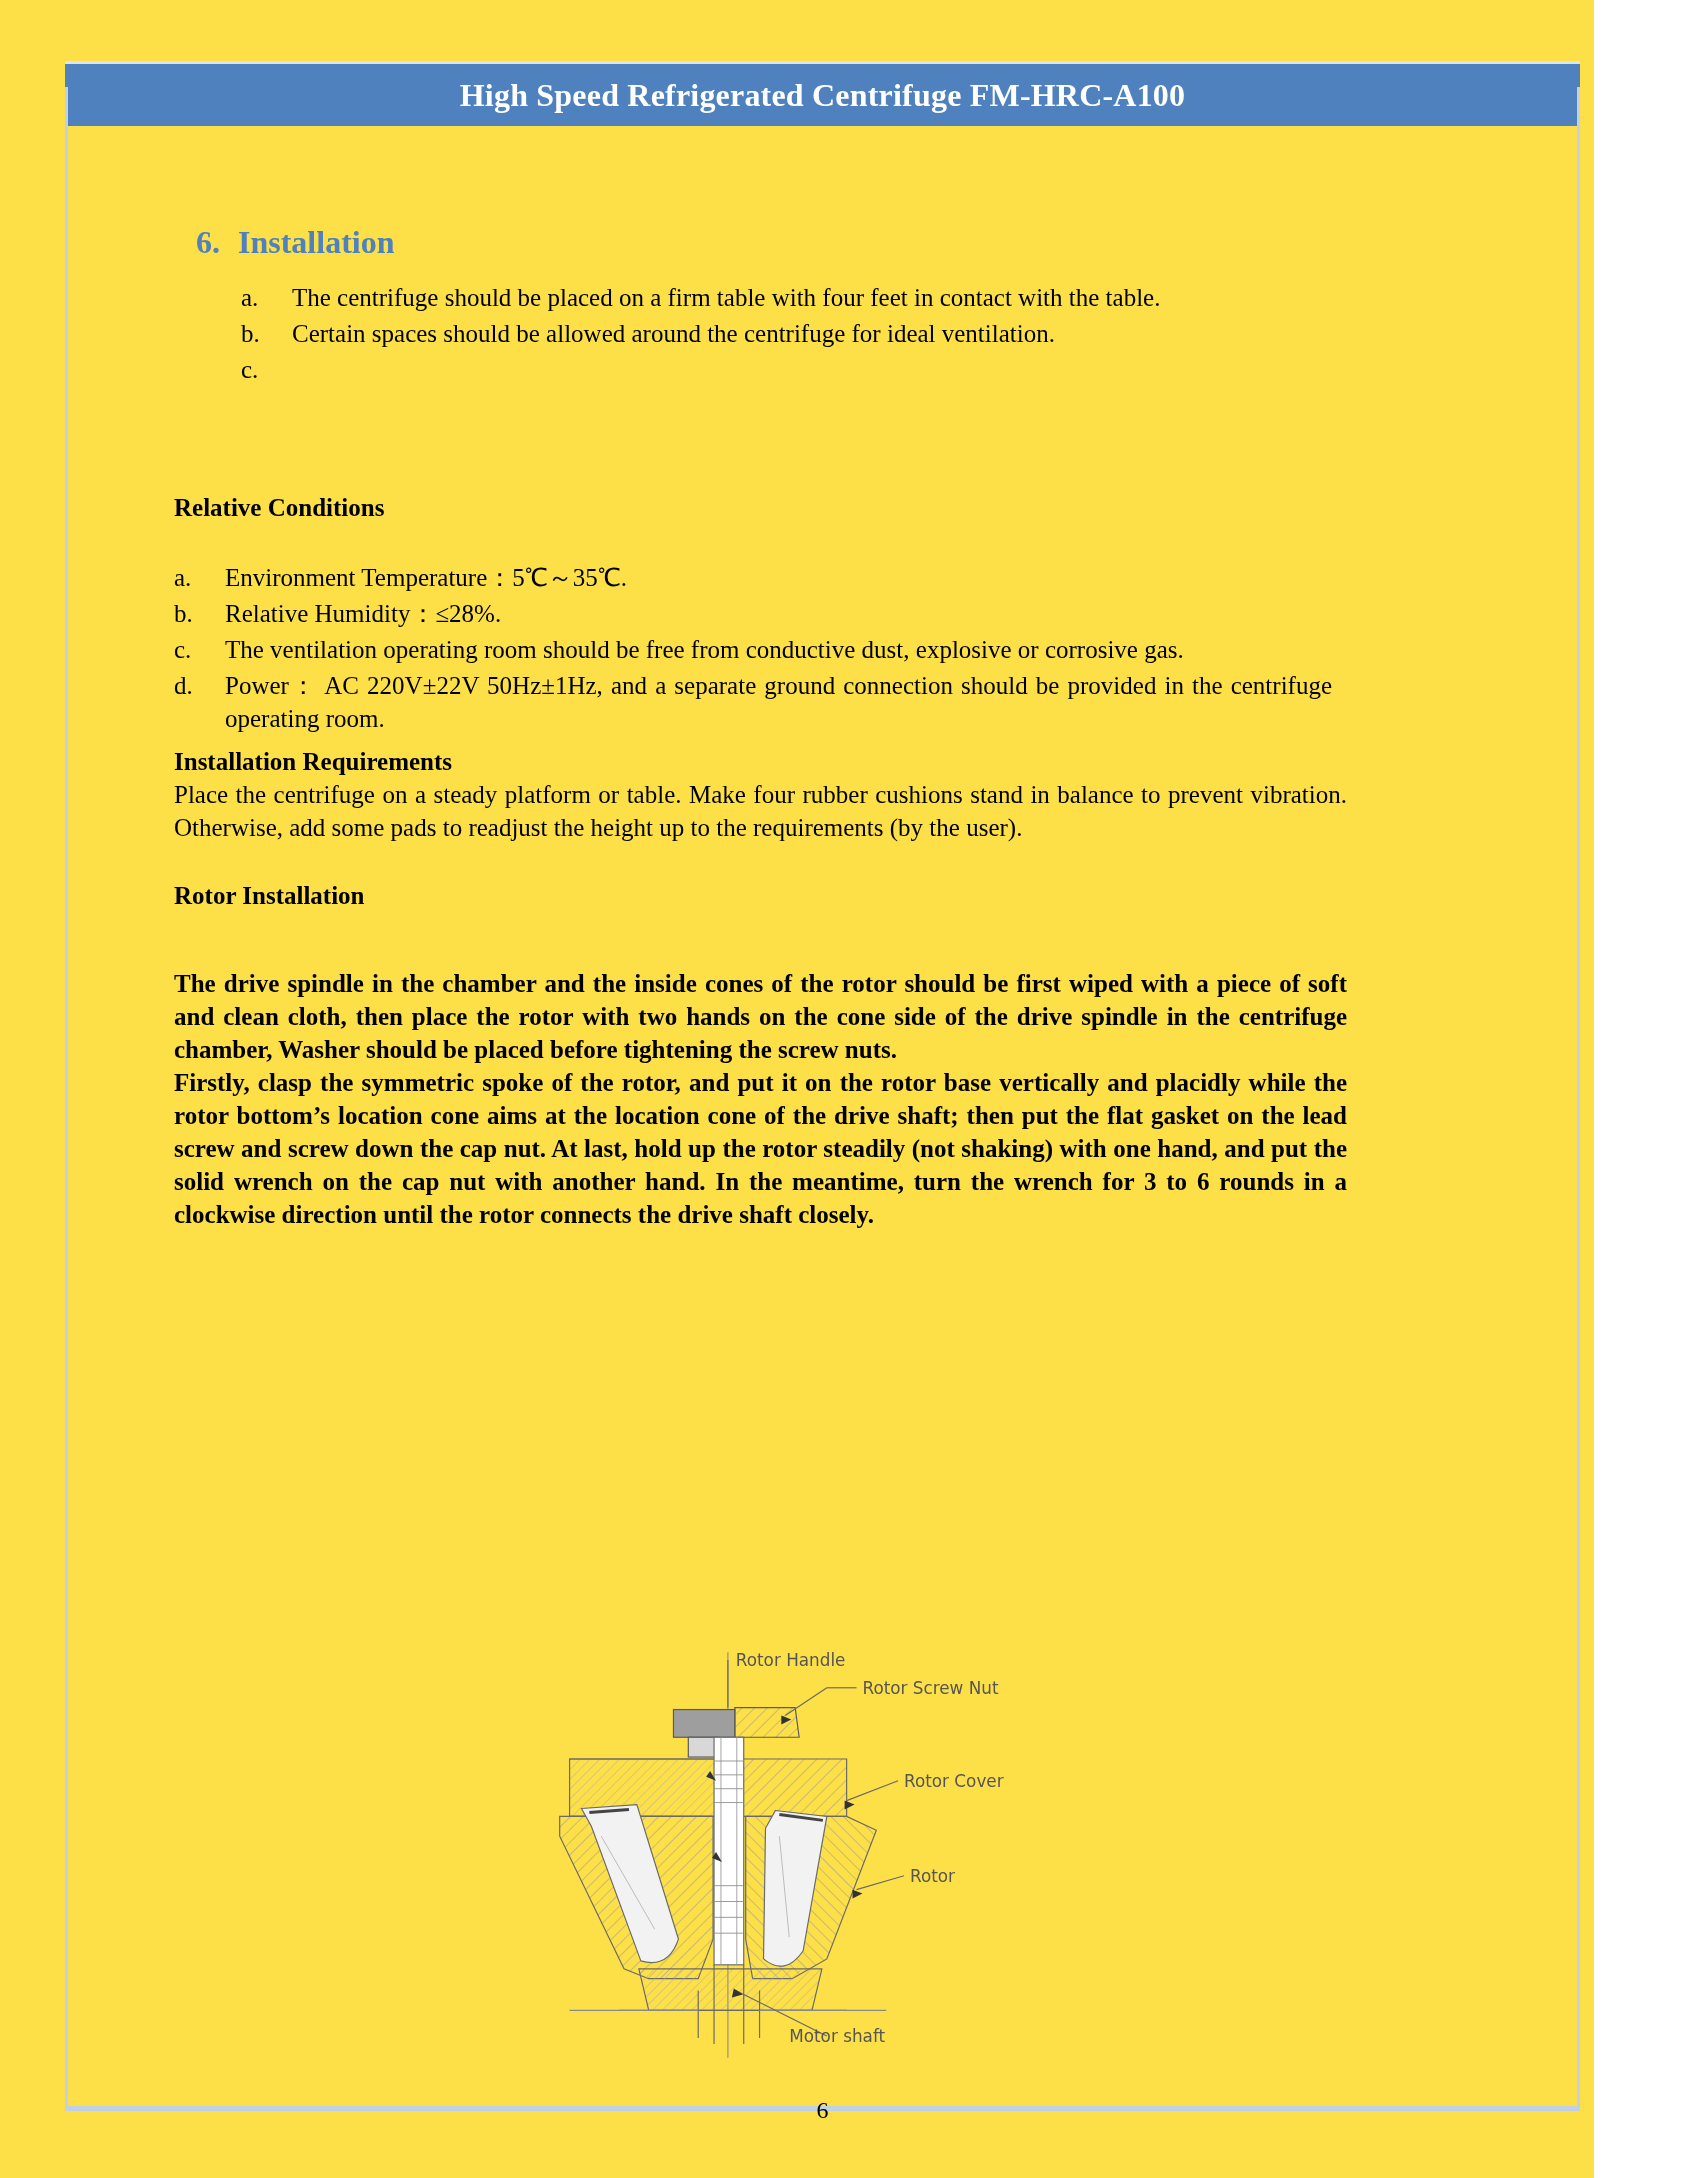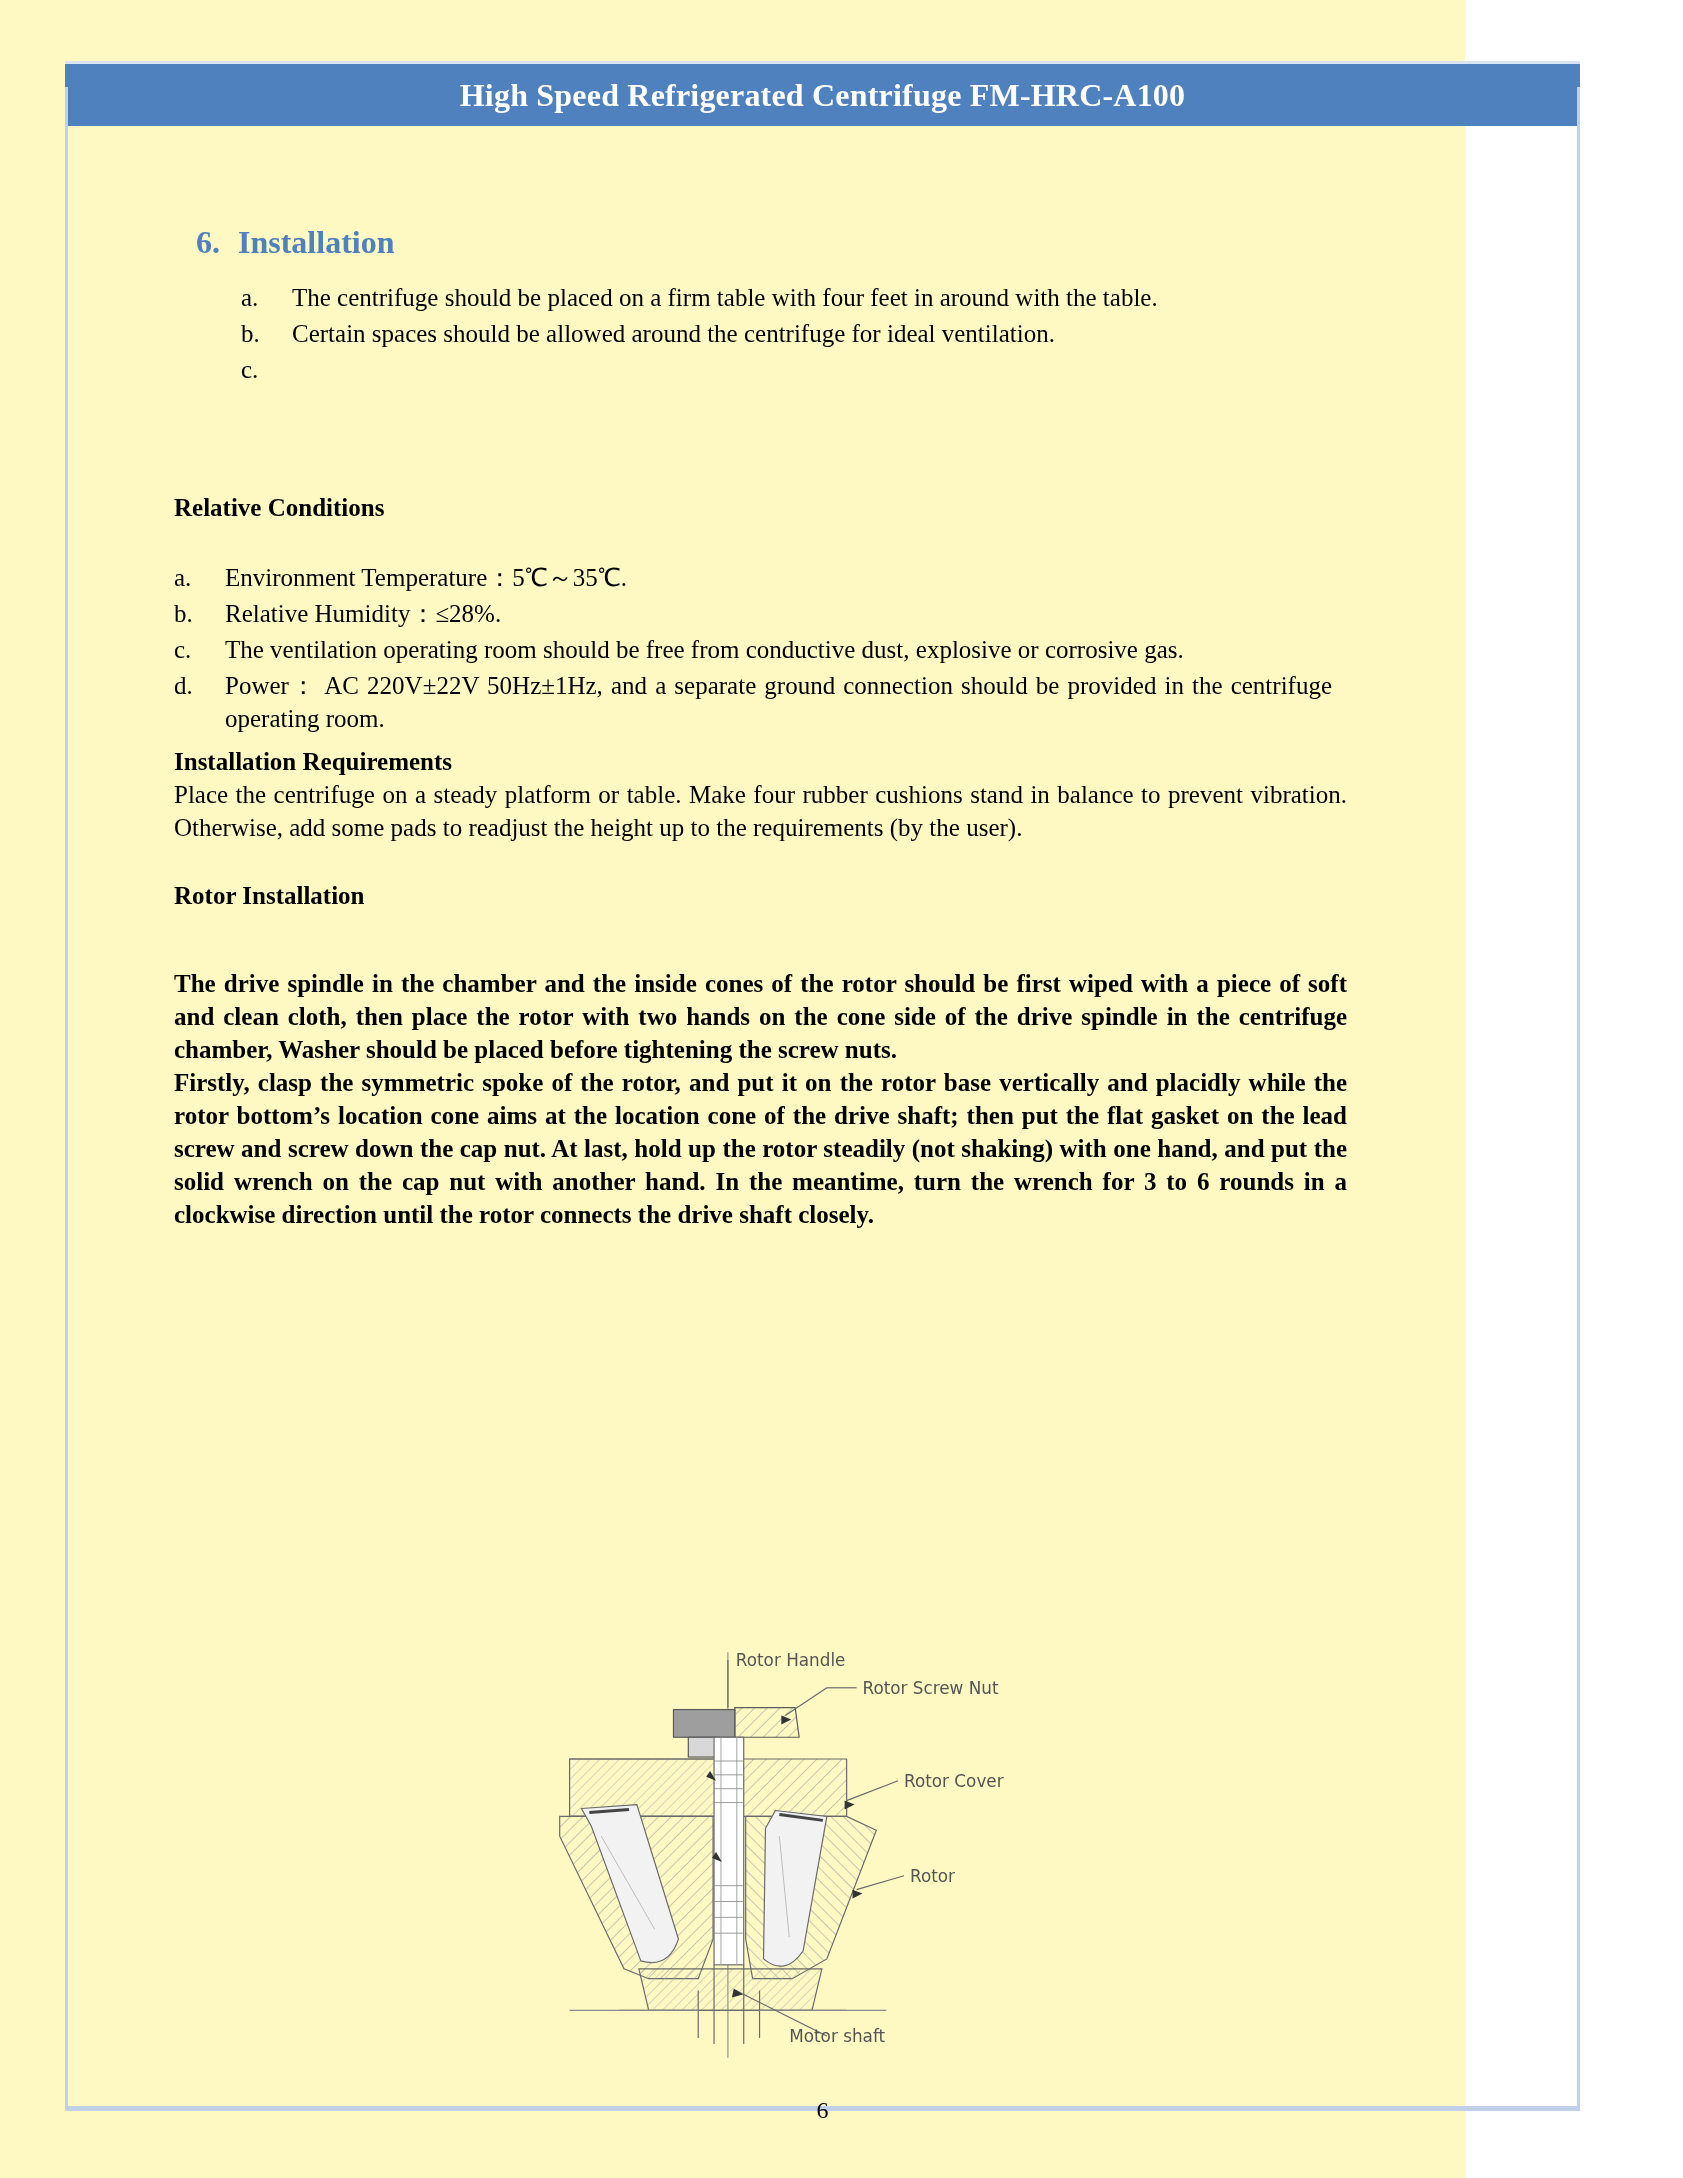--- a/index.html
+++ b/index.html
@@ -13,23 +13,23 @@
     font-family: "Liberation Serif", serif;
     color: #000000;
     position: relative;
     overflow: hidden;
   }
 
   
   #page {
     position: absolute;
     left: 0; top: 0;
-    width: 1465px;
+    width: 1594px;
     height: 2178px;
-    background: #fef9c3;
+    background: #fde047;
   }
 
   
   #page-frame {
     position: absolute;
     left: 65px;
     top: 87px;
     width: 1515px;
     height: 2024px;
     border-left: 3px solid #bfd0e8;
@@ -166,21 +166,21 @@
   <div id="content">
 
     <div class="section-heading">
       <span class="sec-num">6.</span><span>Installation</span>
     </div>
 
     <div class="body-block" style="left:176px; top:154px; width:1069px;">
       <ol class="alpha-list">
         <li>
           <span class="marker">a.</span>
-          <span>The centrifuge should be placed on a firm table with four feet in around with the table.</span>
+          <span>The centrifuge should be placed on a firm table with four feet in contact with the table.</span>
         </li>
         <li>
           <span class="marker">b.</span>
           <span>Certain spaces should be allowed around the centrifuge for ideal ventilation.</span>
         </li>
         <li>
           <span class="marker">c.</span>
         </li>
       </ol>
     </div>

